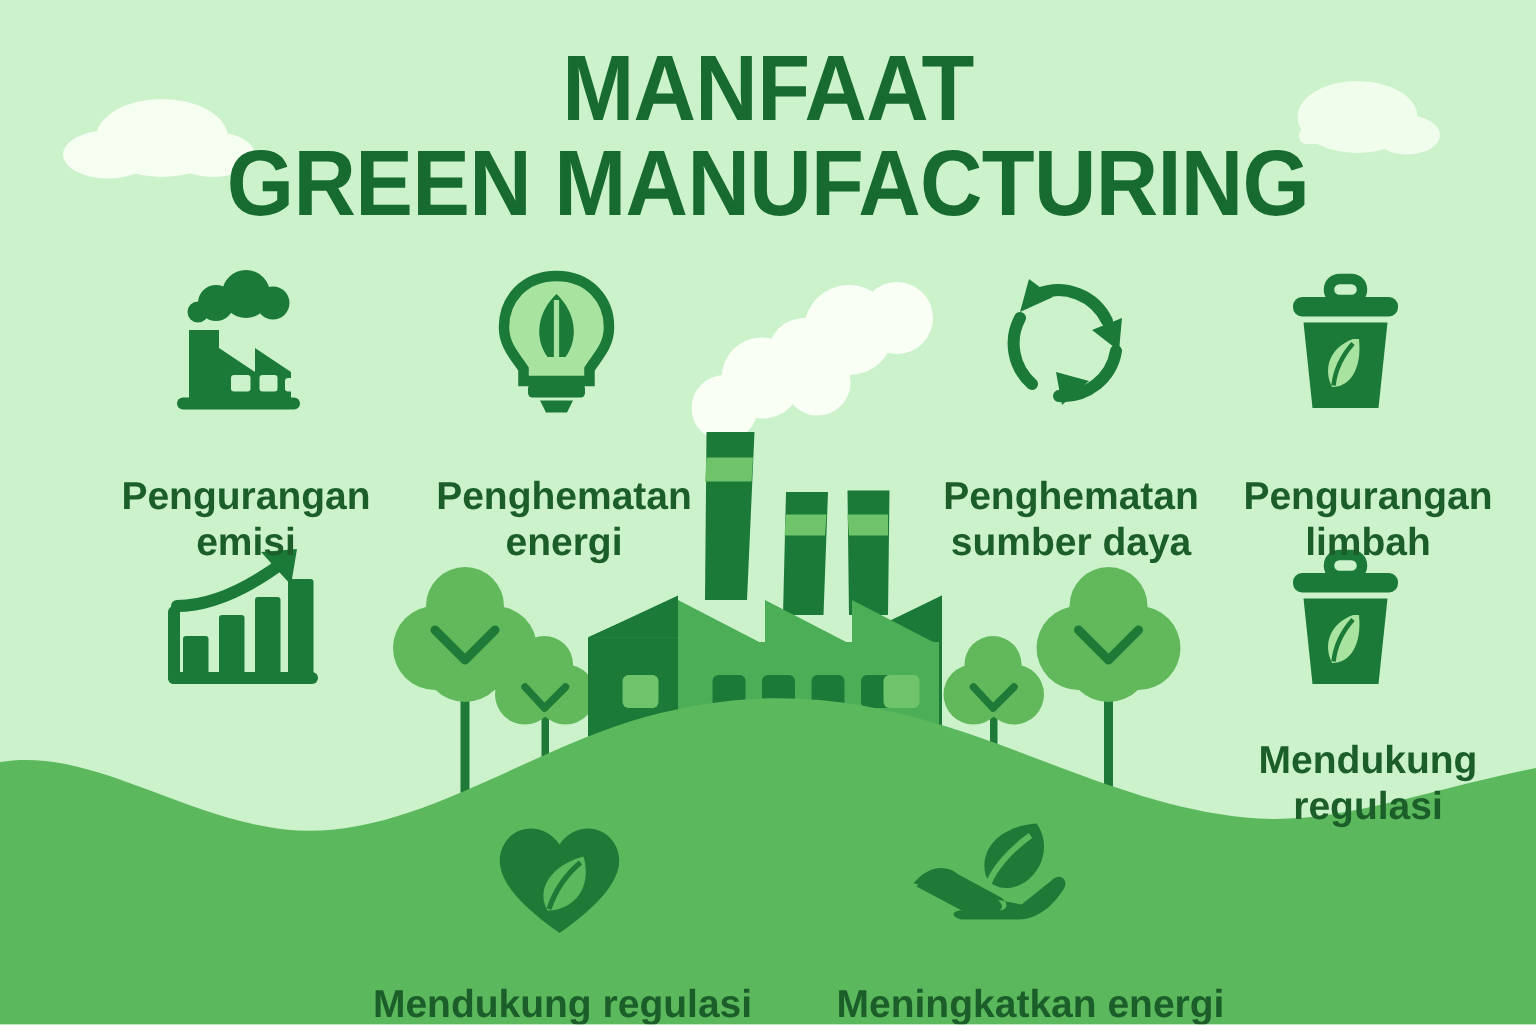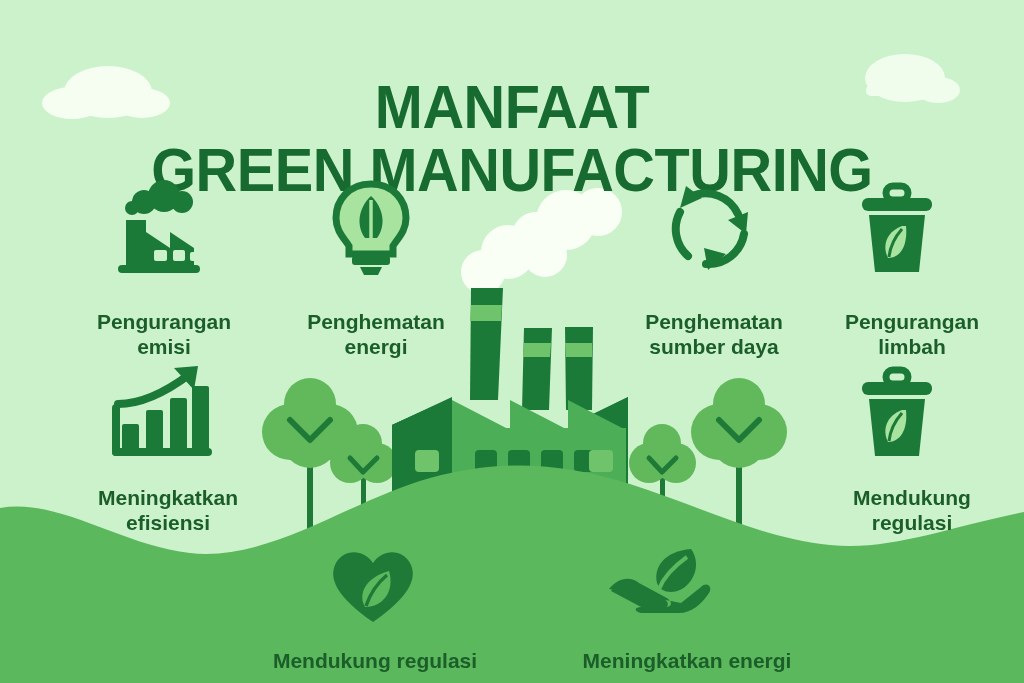--- a/index.html
+++ b/index.html
@@ -14,21 +14,21 @@
     width:1024px; height:683px;
     background:#CCF2CC;
     overflow:hidden;
   }
   .layer { position:absolute; inset:0; width:1024px; height:683px; }
   svg.layer { display:block; }
 
   
   #title-block {
     position:absolute; left:0; top:28px; width:1024px;
-    text-align:center; z-index:40;margin-top:47px;
+    text-align:center; z-index:40;
   }
   #title-block .tline {
     display:block;
     color:#176B30;
     font-weight:700;
     font-size:62px;
     line-height:1.02;
     letter-spacing:-0.5px;
     transform: scaleX(0.93);
     transform-origin: center;
@@ -36,21 +36,21 @@
   }
   #title-block .tline.l2 { font-size:62px; }
 
   
   .benefit {
     position:absolute;
     z-index:45;
     text-align:center;
     color:#1B5E2A;
     font-weight:700;
-    font-size:21px;
+    font-size:26px;
     line-height:1.22;
     white-space:pre-line;
   }
   .benefit .lbl { display:block; }
 
   .b-emisi     { left:54px;  top:283px; width:220px; }
   .b-energi    { left:272px; top:283px; width:208px; }
   .b-sumber    { left:608px; top:283px; width:212px; }
   .b-limbah    { left:812px; top:283px; width:200px; }
   .b-efisiensi { left:56px;  top:459px; width:224px; }
@@ -304,24 +304,20 @@
 energi</span>
   </div>
   <div class="benefit b-sumber">
     <span class="lbl">Penghematan
 sumber daya</span>
   </div>
   <div class="benefit b-limbah">
     <span class="lbl">Pengurangan
 limbah</span>
   </div>
-  <div class="benefit b-efisiensi">
-    <span class="lbl">Meningkatkan
-efisiensi</span>
-  </div>
   <div class="benefit b-regulasi">
     <span class="lbl">Mendukung
 regulasi</span>
   </div>
   <div class="benefit b-kesehatan">
     <span class="lbl">Mendukung regulasi</span>
   </div>
   <div class="benefit b-citra">
     <span class="lbl">Meningkatkan energi</span>
   </div>

